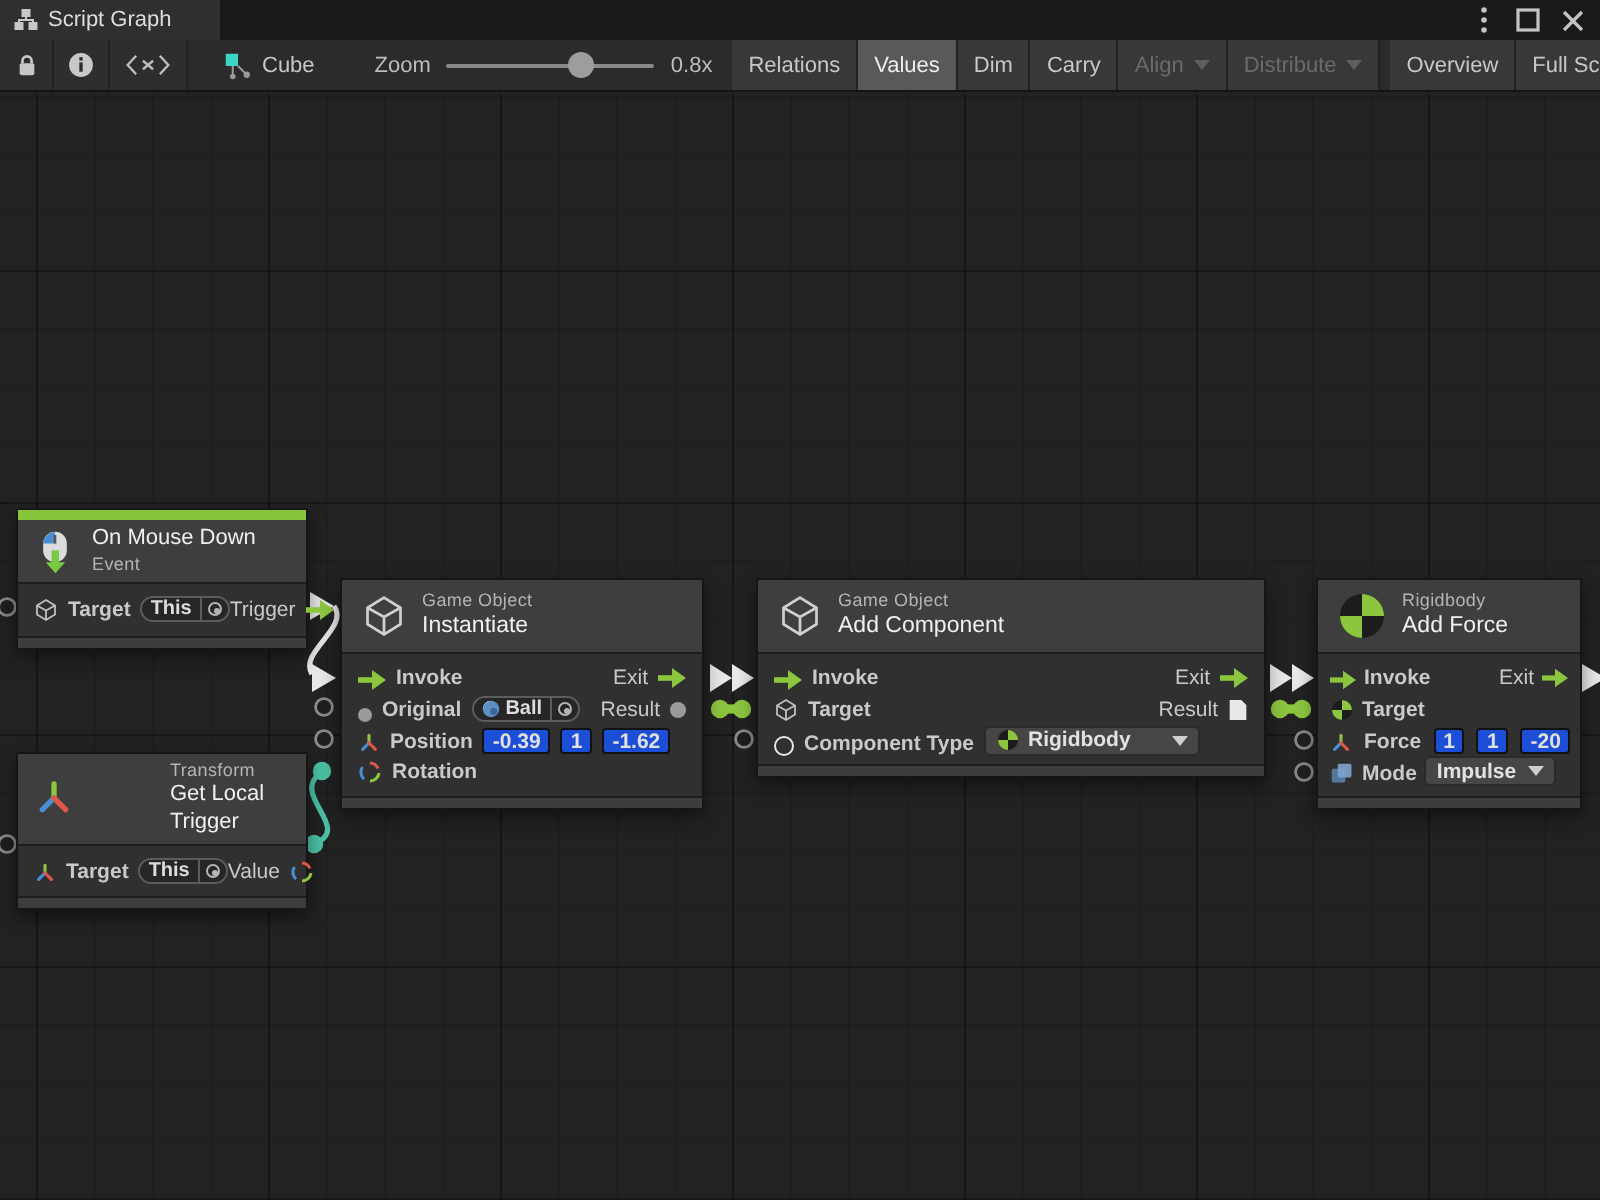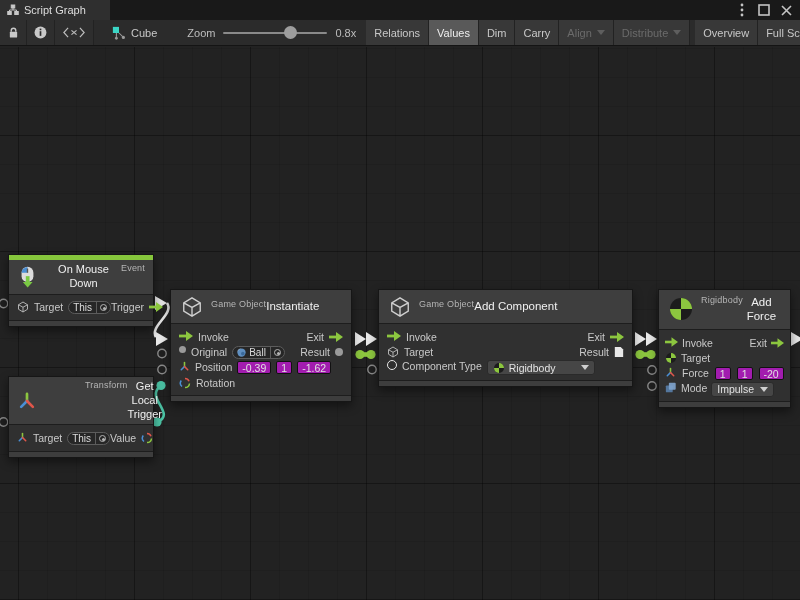--- a/index.html
+++ b/index.html
@@ -38,36 +38,36 @@
       linear-gradient(90deg, rgba(0,0,0,0.09) 1px, transparent 1px);
     background-size:116px 116px,116px 116px,29px 29px,29px 29px;
     background-position:18px 88px,18px 88px,18px 1px,18px 1px; }
 
   svg.wires { position:absolute; left:0; top:0; width:800px; height:553px; pointer-events:none; }
 
   
   .node { position:absolute; background:#303030; border:1px solid #161616; box-shadow:0 4px 9px rgba(0,0,0,.45); }
   .event-bar { height:5px; background:#86c63c; }
   .node-header { background:#3e3e3e; border-bottom:1px solid #1d1d1d; display:flex; align-items:center; gap:8px; padding:5px 10px; min-height:34px; }
-  .hd-texts { display:flex; flex-direction:row; justify-content:center; line-height:1.25;text-align:center; }
+  .hd-texts { display:flex; flex-direction:column; justify-content:center; line-height:1.25; }
   .node-cat { font-size:9px; color:#b5b5b5; letter-spacing:.2px; }
   .node-title { font-size:11.5px; color:#f0f0f0; }
   .node-body { padding:5px 0 4px; }
   .row { height:15.5px; display:flex; align-items:center; padding:0 8px; font-size:10.5px; color:#c9c9c9; }
-  .rl { display:flex; align-items:flex-start; gap:5px; }
+  .rl { display:flex; align-items:flex-end; gap:5px;font-weight:bold; }
   .rr { margin-left:auto; display:flex; align-items:center; gap:5px; }
   .node-footer { height:6px; background:#3d3d3d; border-top:1px solid #1d1d1d; }
 
   .chip { display:inline-flex; align-items:center; border:1px solid #5c5c5c; border-radius:7px; background:#262626; height:13px; overflow:hidden; }
   .chip .chip-text { padding:0 4px; font-size:10px; color:#ddd; display:flex; align-items:center; gap:3px; }
   .chip .picker { border-left:1px solid #5c5c5c; padding:0 3px; display:flex; align-items:center; height:100%; cursor:pointer; }
   .picker-dot { width:7px; height:7px; border:1px solid #b5b5b5; border-radius:50%; position:relative; }
   .picker-dot::after { content:""; position:absolute; left:2px; top:2px; width:3px; height:3px; border-radius:50%; background:#b5b5b5; }
 
-  .field { background:#a21caf; border:1px solid #111; border-radius:2px; height:13px; line-height:12px; padding:0 4px; font-size:10.5px; color:#e0e0e0; cursor:text; }
+  .field { background:#1d4ed8; border:1px solid #111; border-radius:2px; height:13px; line-height:12px; padding:0 4px; font-size:10.5px; color:#e0e0e0; cursor:text; }
 
   .dropdown { display:inline-flex; align-items:center; gap:4px; background:#464646; border:1px solid #2a2a2a; border-radius:3px; height:15px; padding:0 5px; font-size:10.5px; color:#e2e2e2; cursor:pointer; }
   .dropdown .dd-arrow { border-top-color:#cfcfcf; margin-left:2px; }
 
   .dot-port { width:8px; height:8px; border-radius:50%; background:#9a9a9a; display:inline-block; }
   .ring-port { width:10px; height:10px; border-radius:50%; border:1.8px solid #e8e8e8; display:inline-block; }
 
   .icon { display:inline-flex; align-items:center; justify-content:center; }
 </style>
 </head>

